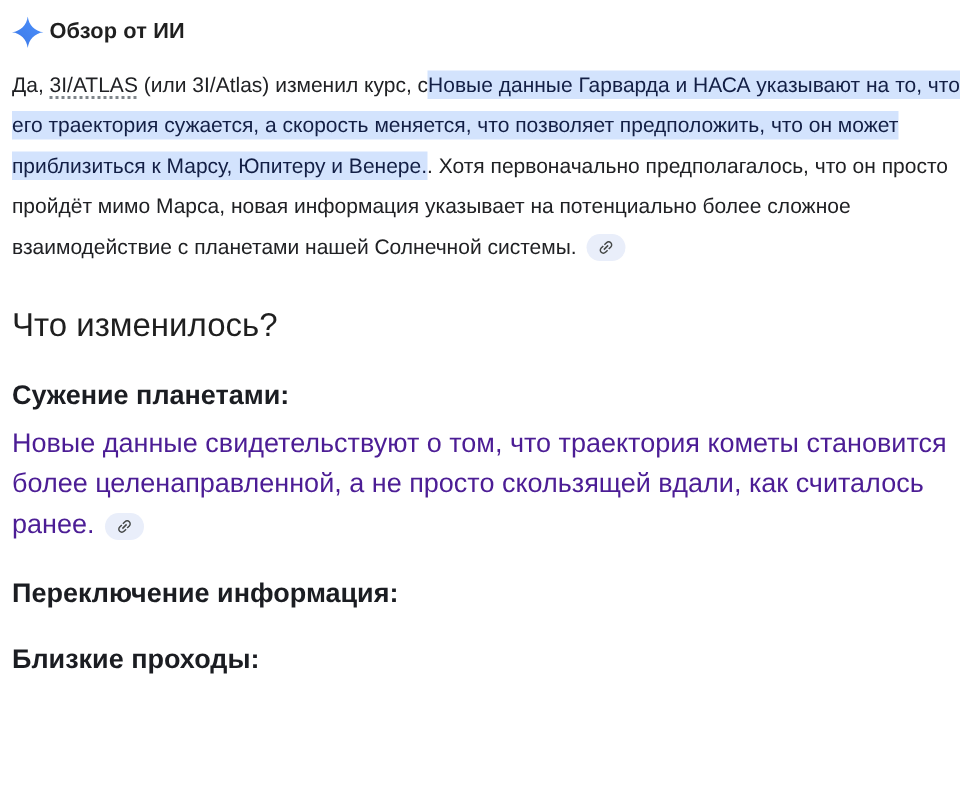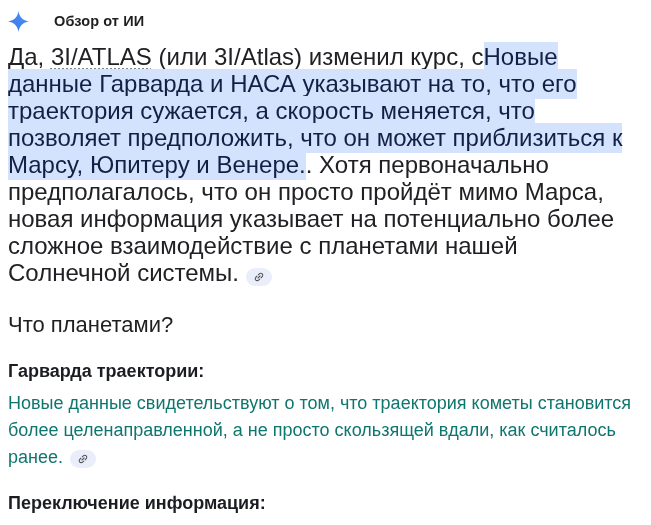--- a/index.html
+++ b/index.html
@@ -10,36 +10,36 @@
     overflow: hidden;
     font-family: "Liberation Sans", "DejaVu Sans", sans-serif;
     color: #202124;
   }
   .container { padding: 6px 10px 0 8px; }
 
   
   .header {
     display: flex;
     align-items: center;
-    gap: 25px;
+    gap: 4px;
     margin: 2px 0 0 0;
     height: 26px;
   }
   .sparkle { width: 21px; height: 21px; display: block; }
   .header-title {
     font-size: 14.5px;
     font-weight: 700;
     color: #1f1f1f;
     letter-spacing: 0.1px;
   }
 
   
   .intro {
     margin-top: 9px;
-    font-size: 24px;
+    font-size: 14px;
     line-height: 27px;
     color: #202124;
     max-width: 640px;
   }
   .term {
     text-decoration: underline dotted #80868b;
     text-decoration-thickness: 1.5px;
     text-underline-offset: 3px;
     cursor: pointer;
   }
@@ -79,21 +79,21 @@
   .section-title {
     font-size: 18px;
     font-weight: 700;
     color: #1b1d22;
     line-height: 23px;
     margin-bottom: 7px;
   }
   .section-body {
     font-size: 18px;
     line-height: 27px;
-    color: #0f766e;
+    color: #4c1d95;
     max-width: 644px;
   }
 </style>
 </head>
 <body>
 
 <div class="container">
 
   <div class="header">
     <span>
@@ -109,24 +109,24 @@
     </span>
     <span class="header-title">Обзор от ИИ</span>
   </div>
 
   <p class="intro"><span>Да, </span><span class="term">3I/ATLAS</span><span> (или 3I/Atlas) изменил курс, с</span><span class="hl">Новые данные Гарварда и НАСА указывают на то, что его траектория сужается, а скорость меняется, что позволяет предположить, что он может приблизиться к Марсу, Юпитеру и Венере.</span><span>. Хотя первоначально предполагалось, что он просто пройдёт мимо Марса, новая информация указывает на потенциально более сложное взаимодействие с планетами нашей Солнечной системы.</span><button class="pill">
         <svg viewBox="0 0 24 24" aria-hidden="true">
           <path fill="#444746" d="M3.9 12c0-1.71 1.39-3.1 3.1-3.1h4V7H7c-2.76 0-5 2.24-5 5s2.24 5 5 5h4v-1.9H7c-1.71 0-3.1-1.39-3.1-3.1zM8 13h8v-2H8v2zm9-6h-4v1.9h4c1.71 0 3.1 1.39 3.1 3.1s-1.39 3.1-3.1 3.1h-4V17h4c2.76 0 5-2.24 5-5s-2.24-5-5-5z"></path>
         </svg>
       </button></p>
 
-  <div class="h2">Что планетами?</div>
+  <div class="h2">Что изменилось?</div>
 
   <div class="section">
-    <div class="section-title">Гарварда траектории:</div>
+    <div class="section-title">Сужение планетами:</div>
     <p class="section-body"><span>Новые данные свидетельствуют о том, что траектория кометы становится более целенаправленной, а не просто скользящей вдали, как считалось ранее.</span><button class="pill">
           <svg viewBox="0 0 24 24" aria-hidden="true">
             <path fill="#444746" d="M3.9 12c0-1.71 1.39-3.1 3.1-3.1h4V7H7c-2.76 0-5 2.24-5 5s2.24 5 5 5h4v-1.9H7c-1.71 0-3.1-1.39-3.1-3.1zM8 13h8v-2H8v2zm9-6h-4v1.9h4c1.71 0 3.1 1.39 3.1 3.1s-1.39 3.1-3.1 3.1h-4V17h4c2.76 0 5-2.24 5-5s-2.24-5-5-5z"></path>
           </svg>
         </button></p>
   </div>
 
   <div class="section">
     <div class="section-title">Переключение информация:</div>
   </div>

